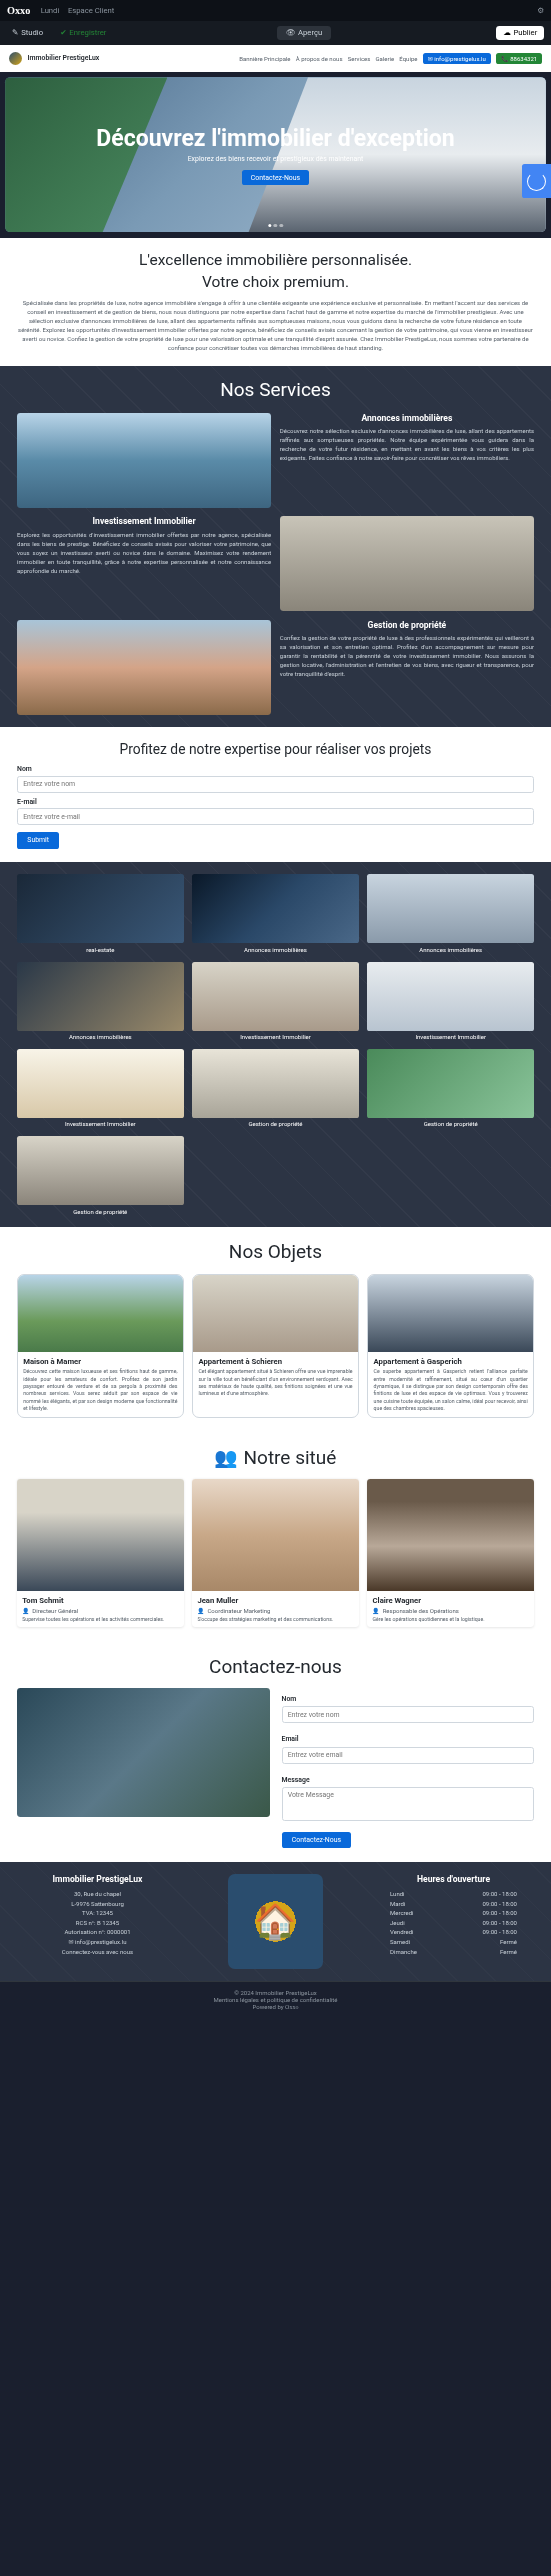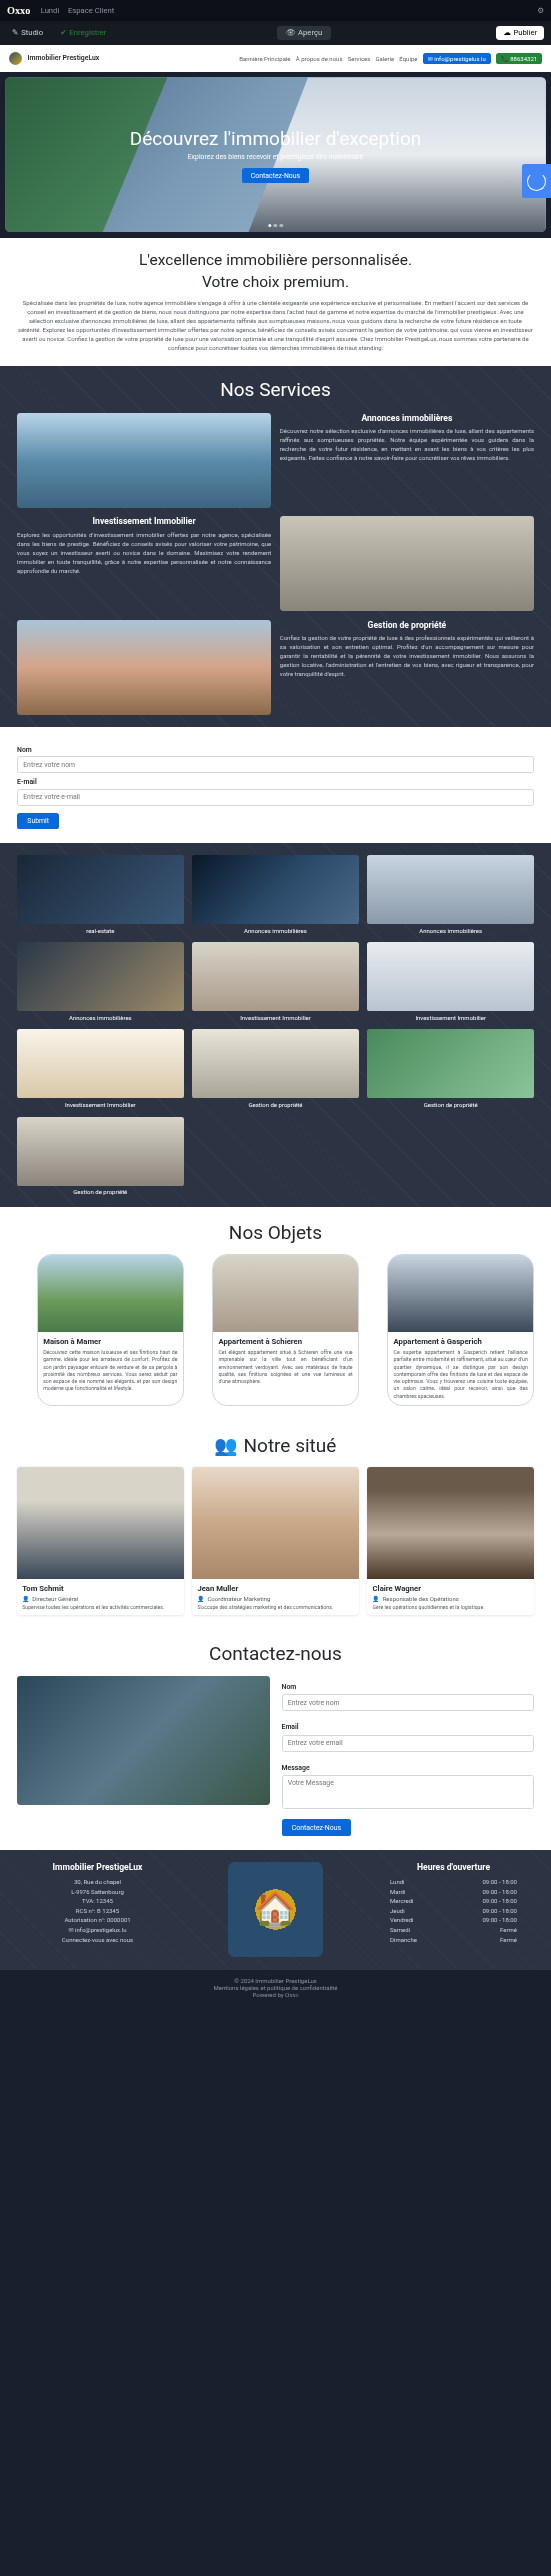--- a/index.html
+++ b/index.html
@@ -17,21 +17,21 @@
 .navbar { background:#fff; color:#24292f; height:27.6px; display:flex; align-items:center; padding:0 8.6px; font-size:6.9px; gap:5.2px; }
 .navbar .av { width:13.8px; height:13.8px; border-radius:50%; background:linear-gradient(135deg,#2a4d6e,#d4a418); }
 .navbar .name { font-weight:600; }
 .navbar .nav-links { display:flex; gap:5.2px; margin-left:auto; font-size:6px; }
 .navbar .nav-links span { color:#57606a; }
 .navbar .email-btn { background:#0969da; color:#fff; padding:1.7px 5.2px; border-radius:2.6px; font-size:6px; }
 .navbar .phone-btn { background:#238636; color:#fff; padding:1.7px 5.2px; border-radius:2.6px; font-size:6px; }
 .hero { position:relative; height:155px; background:linear-gradient(135deg,#4a6a8a 0%,#7a9ab5 40%,#aec5d9 100%); margin:5.2px; border-radius:5.2px; overflow:hidden; display:flex; flex-direction:column; align-items:center; justify-content:center; }
 .hero::before { content:""; position:absolute; right:0; bottom:0; width:55%; height:100%; background:linear-gradient(to bottom,#c8d4df 0%,#e8ecef 50%,#5a6470 100%); clip-path:polygon(20% 0,100% 0,100% 100%,0 100%); }
 .hero::after { content:""; position:absolute; left:0; top:0; width:30%; height:100%; background:linear-gradient(135deg,#2d5f3f,#4a8a5f); clip-path:polygon(0 0,100% 0,60% 100%,0 100%); }
-.hero h1 { position:relative; z-index:2; font-size:19px; font-weight:400; text-align:center; }
+.hero h1 { position:relative; z-index:2; font-size:23px; font-weight:700; text-align:center; }
 .hero .sub { position:relative; z-index:2; font-size:6.9px; margin-top:3.4px; }
 .hero .cta { position:relative; z-index:2; background:#0969da; color:#fff; border:none; padding:3.4px 8.6px; border-radius:2.6px; font-size:6.9px; margin-top:6.9px; }
 .hero .dots { position:absolute; bottom:5.2px; left:50%; transform:translateX(-50%); display:flex; gap:2.6px; z-index:3; }
 .hero .dot { width:3.4px; height:3.4px; border-radius:50%; background:#fff; opacity:0.5; }
 .hero .dot.active { opacity:1; }
 .recaptcha { position:absolute; right:0; top:164px; width:29px; height:34px; background:#4285f4; border-radius:2.6px 0 0 2.6px; z-index:10; display:flex; align-items:center; justify-content:center; }
 .recaptcha::before { content:""; width:17px; height:17px; border:1.7px solid #fff; border-radius:50%; border-top-color:transparent; }
 .intro { background:#fff; color:#24292f; padding:13.8px 17px; text-align:center; }
 .intro h2 { font-size:15.5px; font-weight:400; margin-bottom:3.4px; }
 .intro h3 { font-size:15.5px; font-weight:400; margin-bottom:6.9px; }
@@ -61,21 +61,21 @@
 .g4 { background:linear-gradient(135deg,#2a3848,#9a8a6a); }
 .g5 { background:linear-gradient(180deg,#d8d4c8,#a89a8a); }
 .g6 { background:linear-gradient(180deg,#e8ecef,#b8c4d0); }
 .g7 { background:linear-gradient(180deg,#f8f4e8,#d8c8a8); }
 .g8 { background:linear-gradient(180deg,#e8e4d8,#a8a498); }
 .g9 { background:linear-gradient(135deg,#4a8a5a,#8ac49a); }
 .g10 { background:linear-gradient(180deg,#d8d4c8,#8a847a); }
 .objects { background:#fff; color:#24292f; padding:13.8px 17px; }
 .objects h2 { text-align:center; font-size:19px; font-weight:400; margin-bottom:10.3px; }
 .obj-grid { display:grid; grid-template-columns:repeat(3,1fr); gap:8.6px; }
-.obj-card { border:0.9px solid #d0d7de; border-radius:15px; overflow:hidden;margin-left:20px; }
+.obj-card { border:0.9px solid #d0d7de; border-radius:7px; overflow:hidden; }
 .obj-img { width:100%; height:77px; }
 .o1 { background:linear-gradient(180deg,#b8d4e8,#6a9a5a 60%,#4a7a4a); }
 .o2 { background:linear-gradient(180deg,#d8d4c8,#a89a8a); }
 .o3 { background:linear-gradient(180deg,#c8d4df,#3a4858); }
 .obj-body { padding:5.2px; }
 .obj-body h4 { font-size:7.7px; margin-bottom:2.6px; }
 .obj-body p { font-size:5.2px; line-height:1.4; color:#57606a; text-align:justify; }
 .team { background:#fff; color:#24292f; padding:13.8px 17px; }
 .team h2 { text-align:center; font-size:19px; font-weight:400; margin-bottom:10.3px; display:flex; align-items:center; justify-content:center; gap:5.2px; }
 .team-grid { display:grid; grid-template-columns:repeat(3,1fr); gap:8.6px; }
@@ -174,20 +174,21 @@
     <div class="svc-img i2"></div>
     <div class="svc-img i3"></div>
     <div class="svc-txt">
       <h4>Gestion de propriété</h4>
       <p>Confiez la gestion de votre propriété de luxe à des professionnels expérimentés qui veilleront à sa valorisation et son entretien optimal. Profitez d'un accompagnement sur mesure pour garantir la rentabilité et la pérennité de votre investissement immobilier. Nous assurons la gestion locative, l'administration et l'entretien de vos biens, avec rigueur et transparence, pour votre tranquillité d'esprit.</p>
     </div>
   </div>
 </div>
 
 <div class="form-section">
+  <h2>Profitez de notre expertise pour réaliser vos projets</h2>
   <label>Nom</label>
   <input placeholder="Entrez votre nom" style="">
   <label>E-mail</label>
   <input placeholder="Entrez votre e-mail" style="">
   <button>Submit</button>
 </div>
 
 <div class="section-dark">
   <div class="gallery-grid">
     <div class="gal-item">

